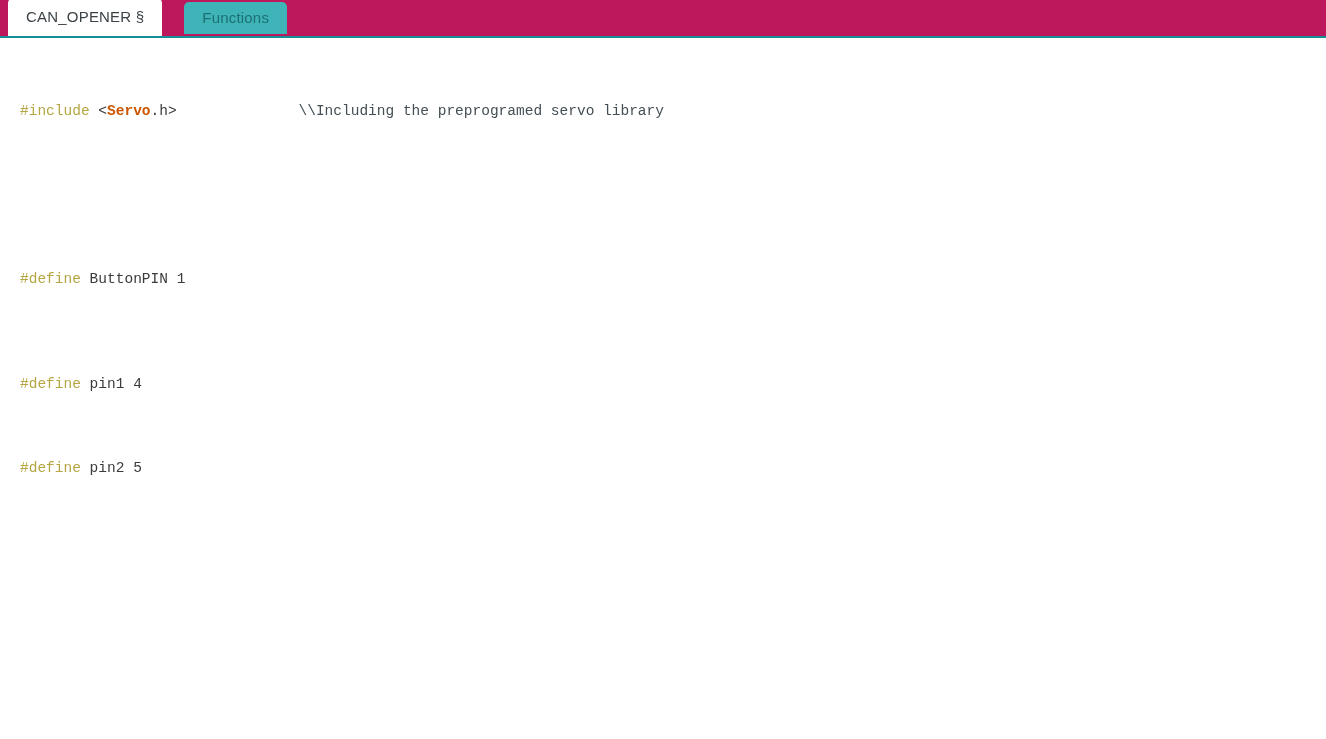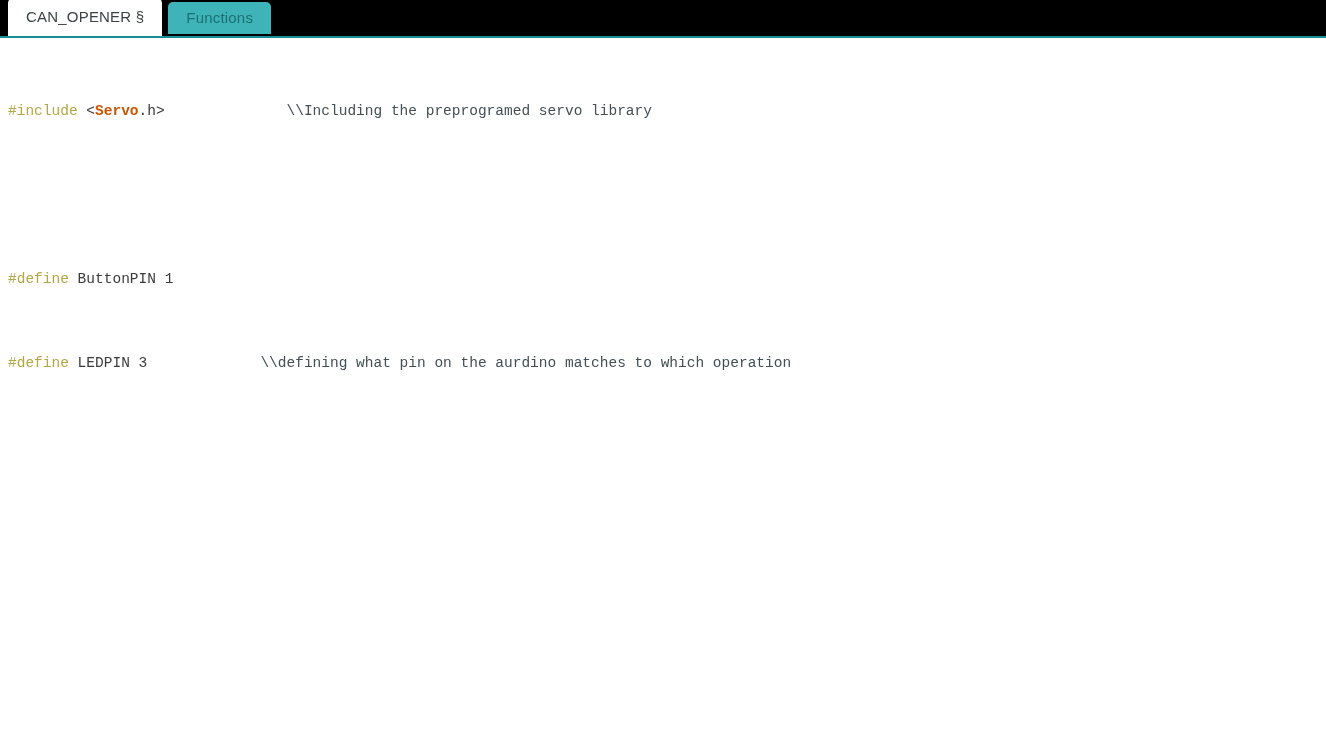--- a/index.html
+++ b/index.html
@@ -11,21 +11,21 @@
     width: 1326px;
     height: 739px;
     overflow: hidden;
     font-family: "Liberation Sans", sans-serif;
   }
 
   
   #tabbar {
     position: relative;
     height: 38px;
-    background: #000000;
+    background: #be185d;
     box-sizing: border-box;
     border-bottom: 2px solid #158f95;
     display: flex;
     align-items: flex-end;
     padding-left: 8px;
   }
   .tab {
     height: 36px;
     line-height: 36px;
     padding: 0 18px;
@@ -38,21 +38,21 @@
   }
   .tab.active {
     background: #ffffff;
     color: #3b4246;
     height: 38px;
     line-height: 38px;
   }
   .tab.inactive {
     background: #3fb4b8;
     color: #1c6f73;
-    margin-left: 6px;
+    margin-left: 22px;
     margin-bottom: 2px;
     height: 32px;
     line-height: 32px;
     text-align: center;
   }
 
   
   #code {
     position: relative;
     background: #ffffff;
@@ -62,20 +62,21 @@
     line-height: 21px;
     white-space: pre;
     color: #3b3b3b;
     overflow: hidden;
     height: 701px;
   }
   .line {
     height: 21px;
     padding-left: 8px;
     white-space: pre;
+    margin-left: 12px;
   }
 
   
   .k-pre   { color: #b5a642; }            
   .k-cls   { color: #cc5500; font-weight: bold; }
   .k-plain { color: #3b3b3b; }
   .cmt     { color: #434f54; }
 </style>
 </head>
 <body>
@@ -90,23 +91,24 @@
 </div>
 
 <div id="code">
 
   <div class="line"><span class="k-pre">#include </span><span class="k-plain">&lt;</span><span class="k-cls">Servo</span><span class="k-plain">.h&gt;</span><span class="k-plain">              </span><span class="cmt">\\Including the preprogramed servo library</span></div>
 
   <div class="line"> </div>
 
   <div class="line"><span class="k-pre">#define</span><span class="k-plain"> ButtonPIN 1</span></div>
 
-  <div class="line"><span class="k-pre">#define</span><span class="k-plain"> LEDPIN 3</span><span class="k-plain">             </span><span class="cmt">\\defining what pin on the aurdino matches to which operation</span></div>
 
+  <div class="line"><span class="k-pre">#define</span><span class="k-plain"> pin1 4</span></div>
 
+  <div class="line"><span class="k-pre">#define</span><span class="k-plain"> pin2 5</span></div>
 
 
 
   
 
   
 
   
 
   

